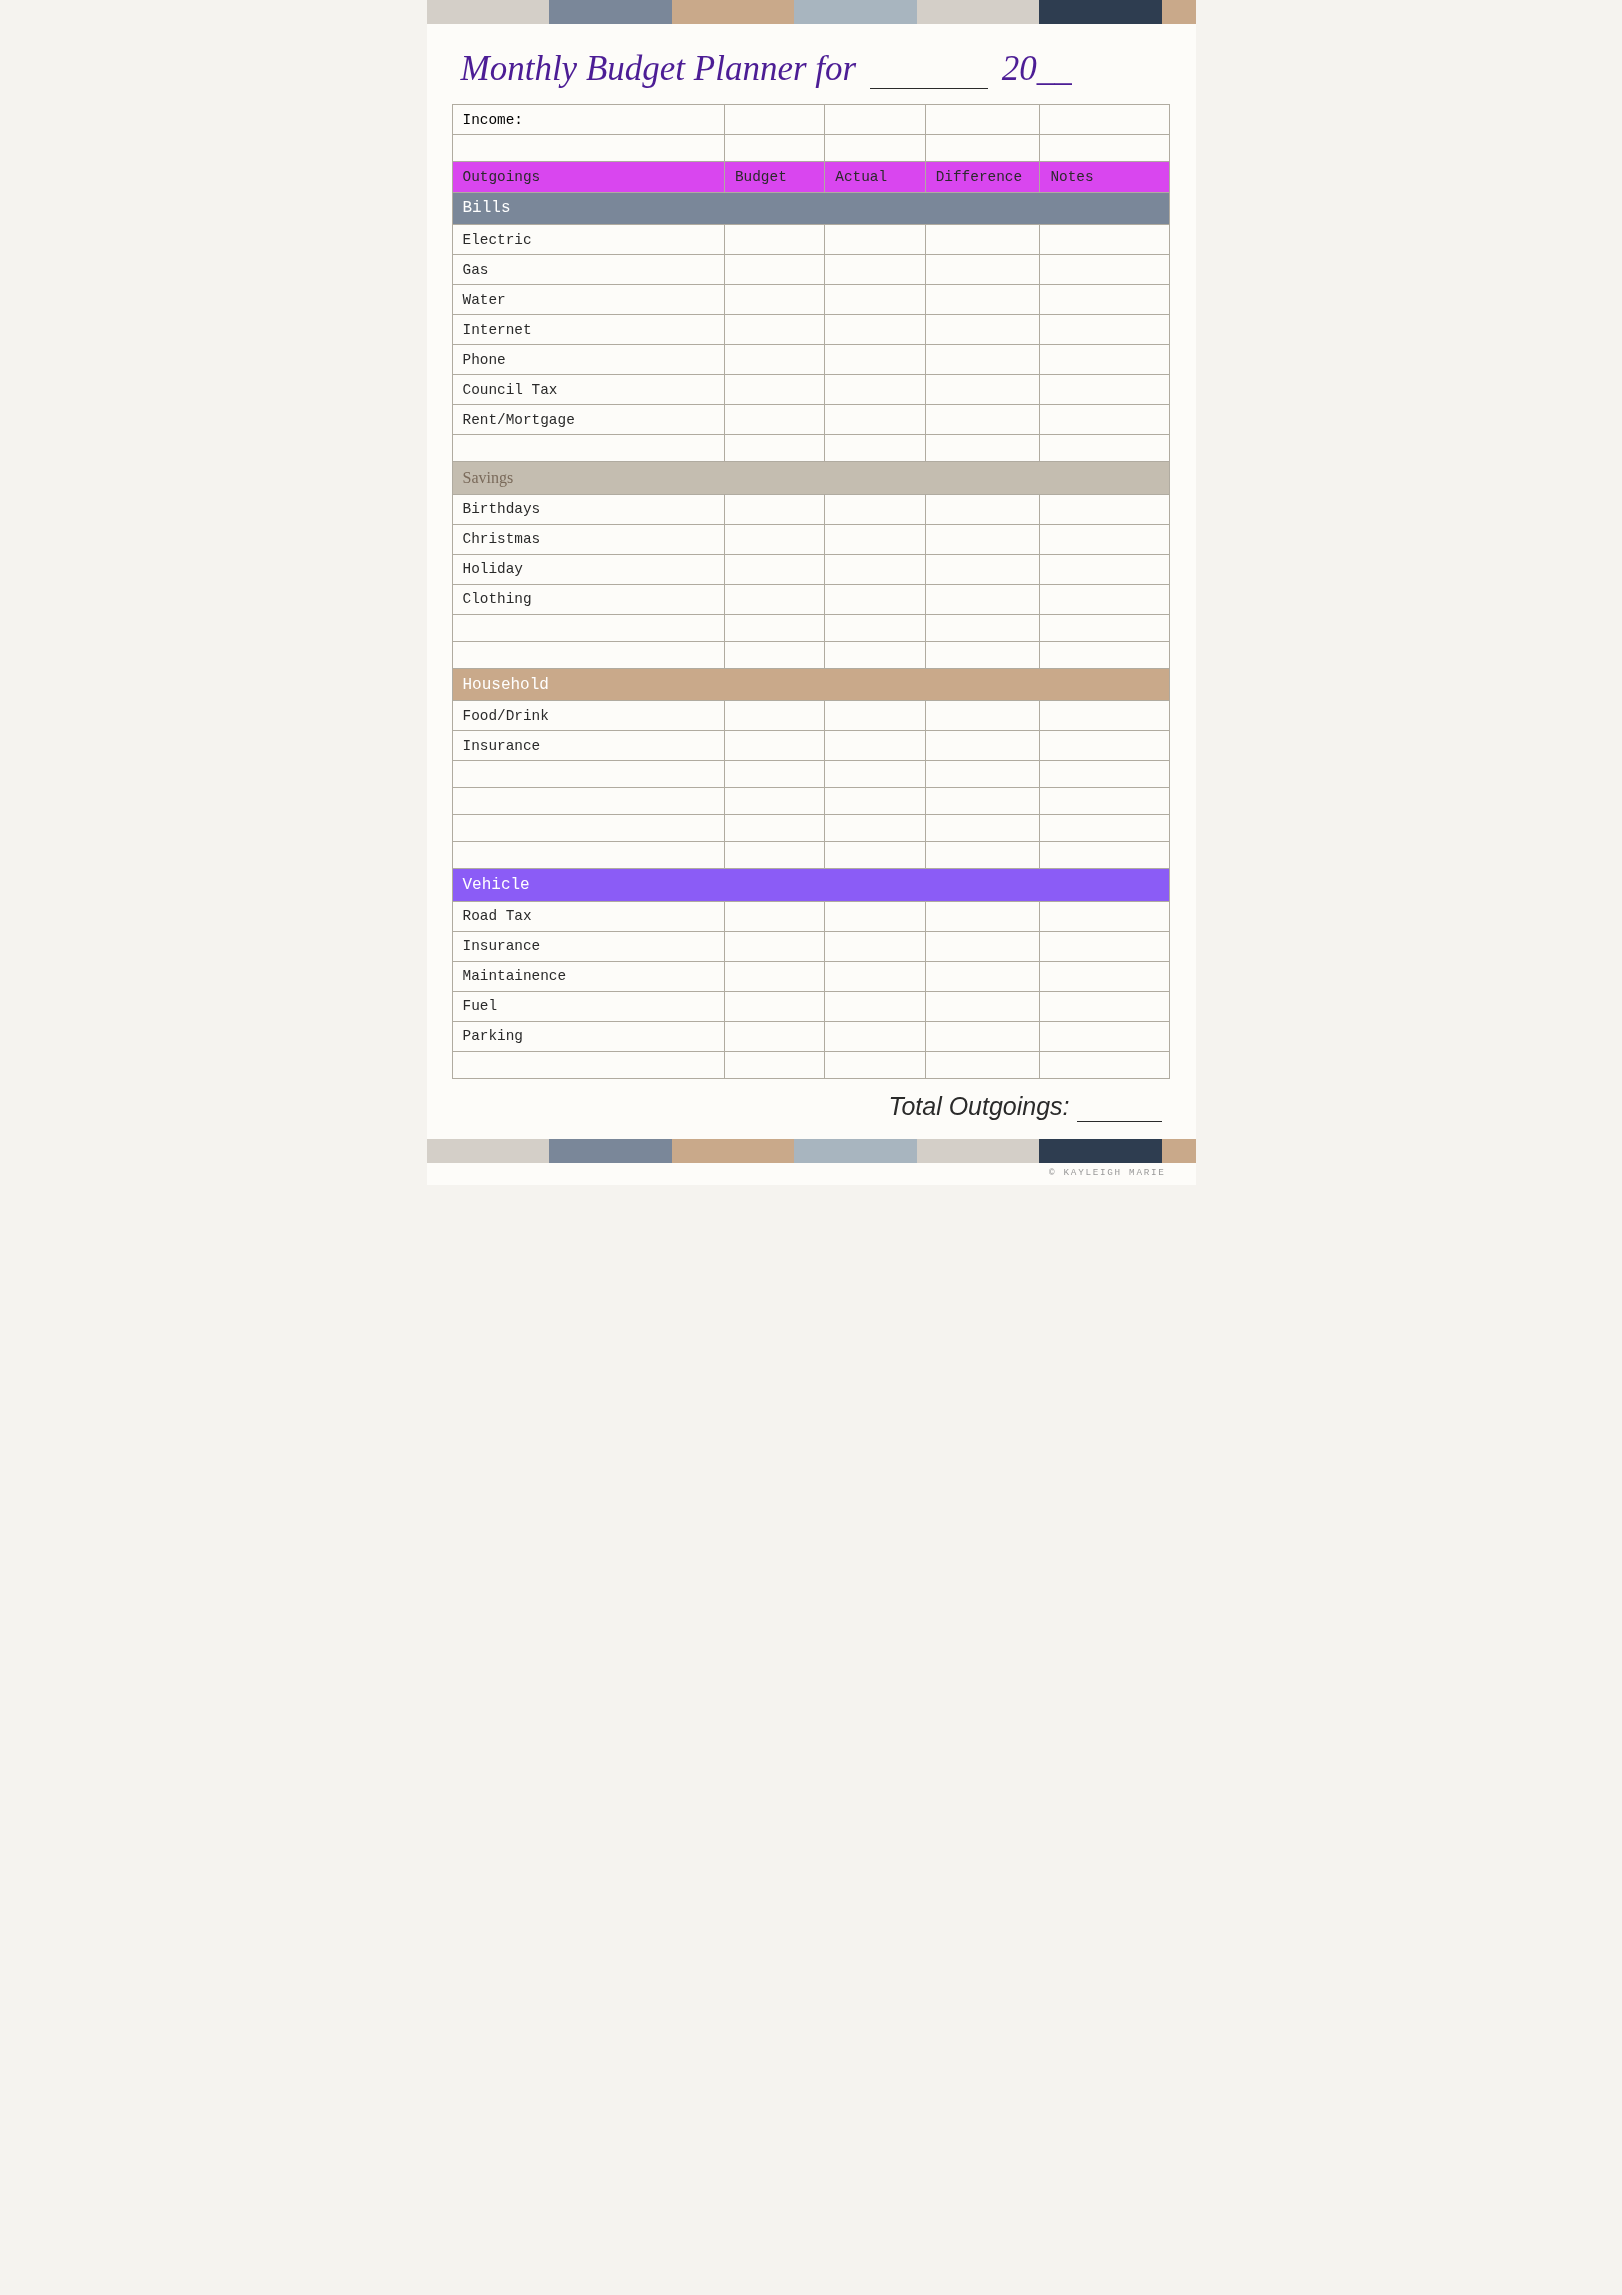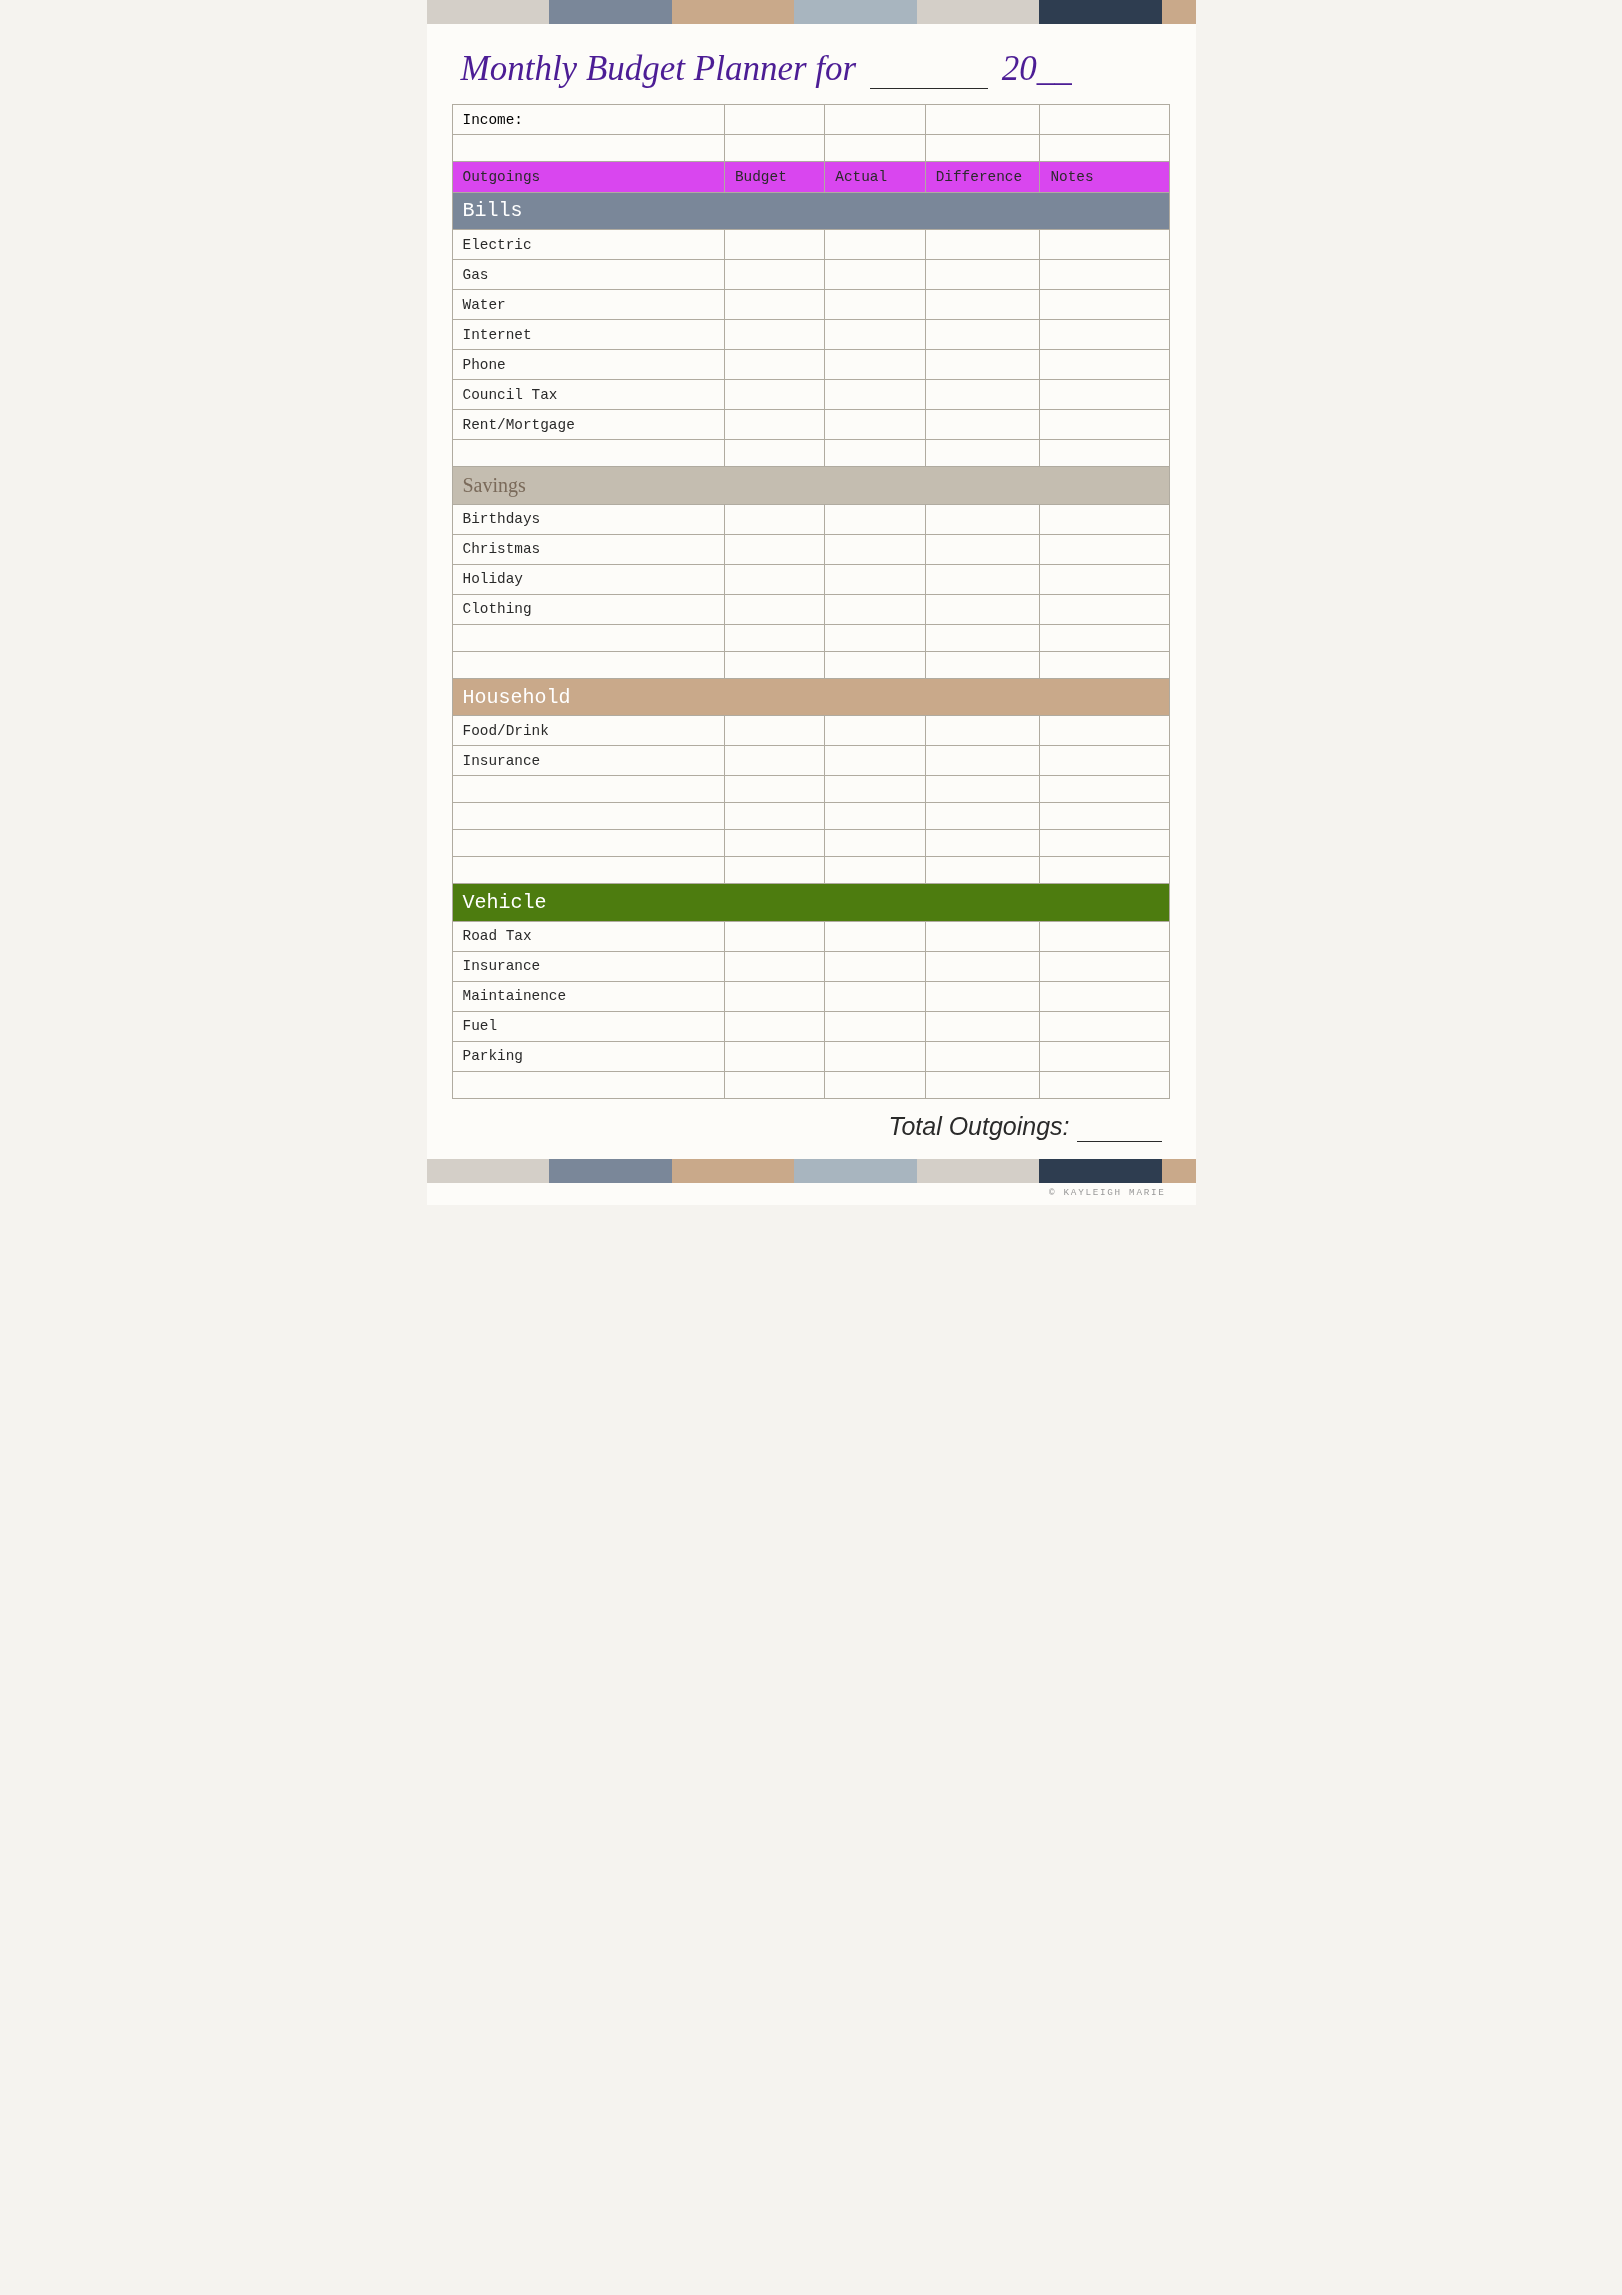--- a/index.html
+++ b/index.html
@@ -64,29 +64,29 @@
     }
 
     .col-label { width: 38%; }
     .col-budget { width: 14%; }
     .col-actual { width: 14%; }
     .col-diff   { width: 16%; }
     .col-notes  { width: 18%; }
 
     .category-header td {
       color: #fff;
-      font-size: 20px;
+      font-size: 16px;
       font-weight: normal;
       padding: 6.8px 10px;
     }
 
     .cat-bills td   { background: #7a8799; }
     .cat-savings td { background: #c4bdb0; color: #7a6a5a !important; font-family: Liberation Serif, serif; }
     .cat-household td { background: #c9a98a; }
-    .cat-vehicle td { background: #4d7c0f; }
+    .cat-vehicle td { background: #8b5cf6; }
 
     .cat-savings td {
       color: #7a6a5a;
     }
 
     .data-row td {
       background: #fdfcf9;
       color: #2a2a2a;
     }
 

